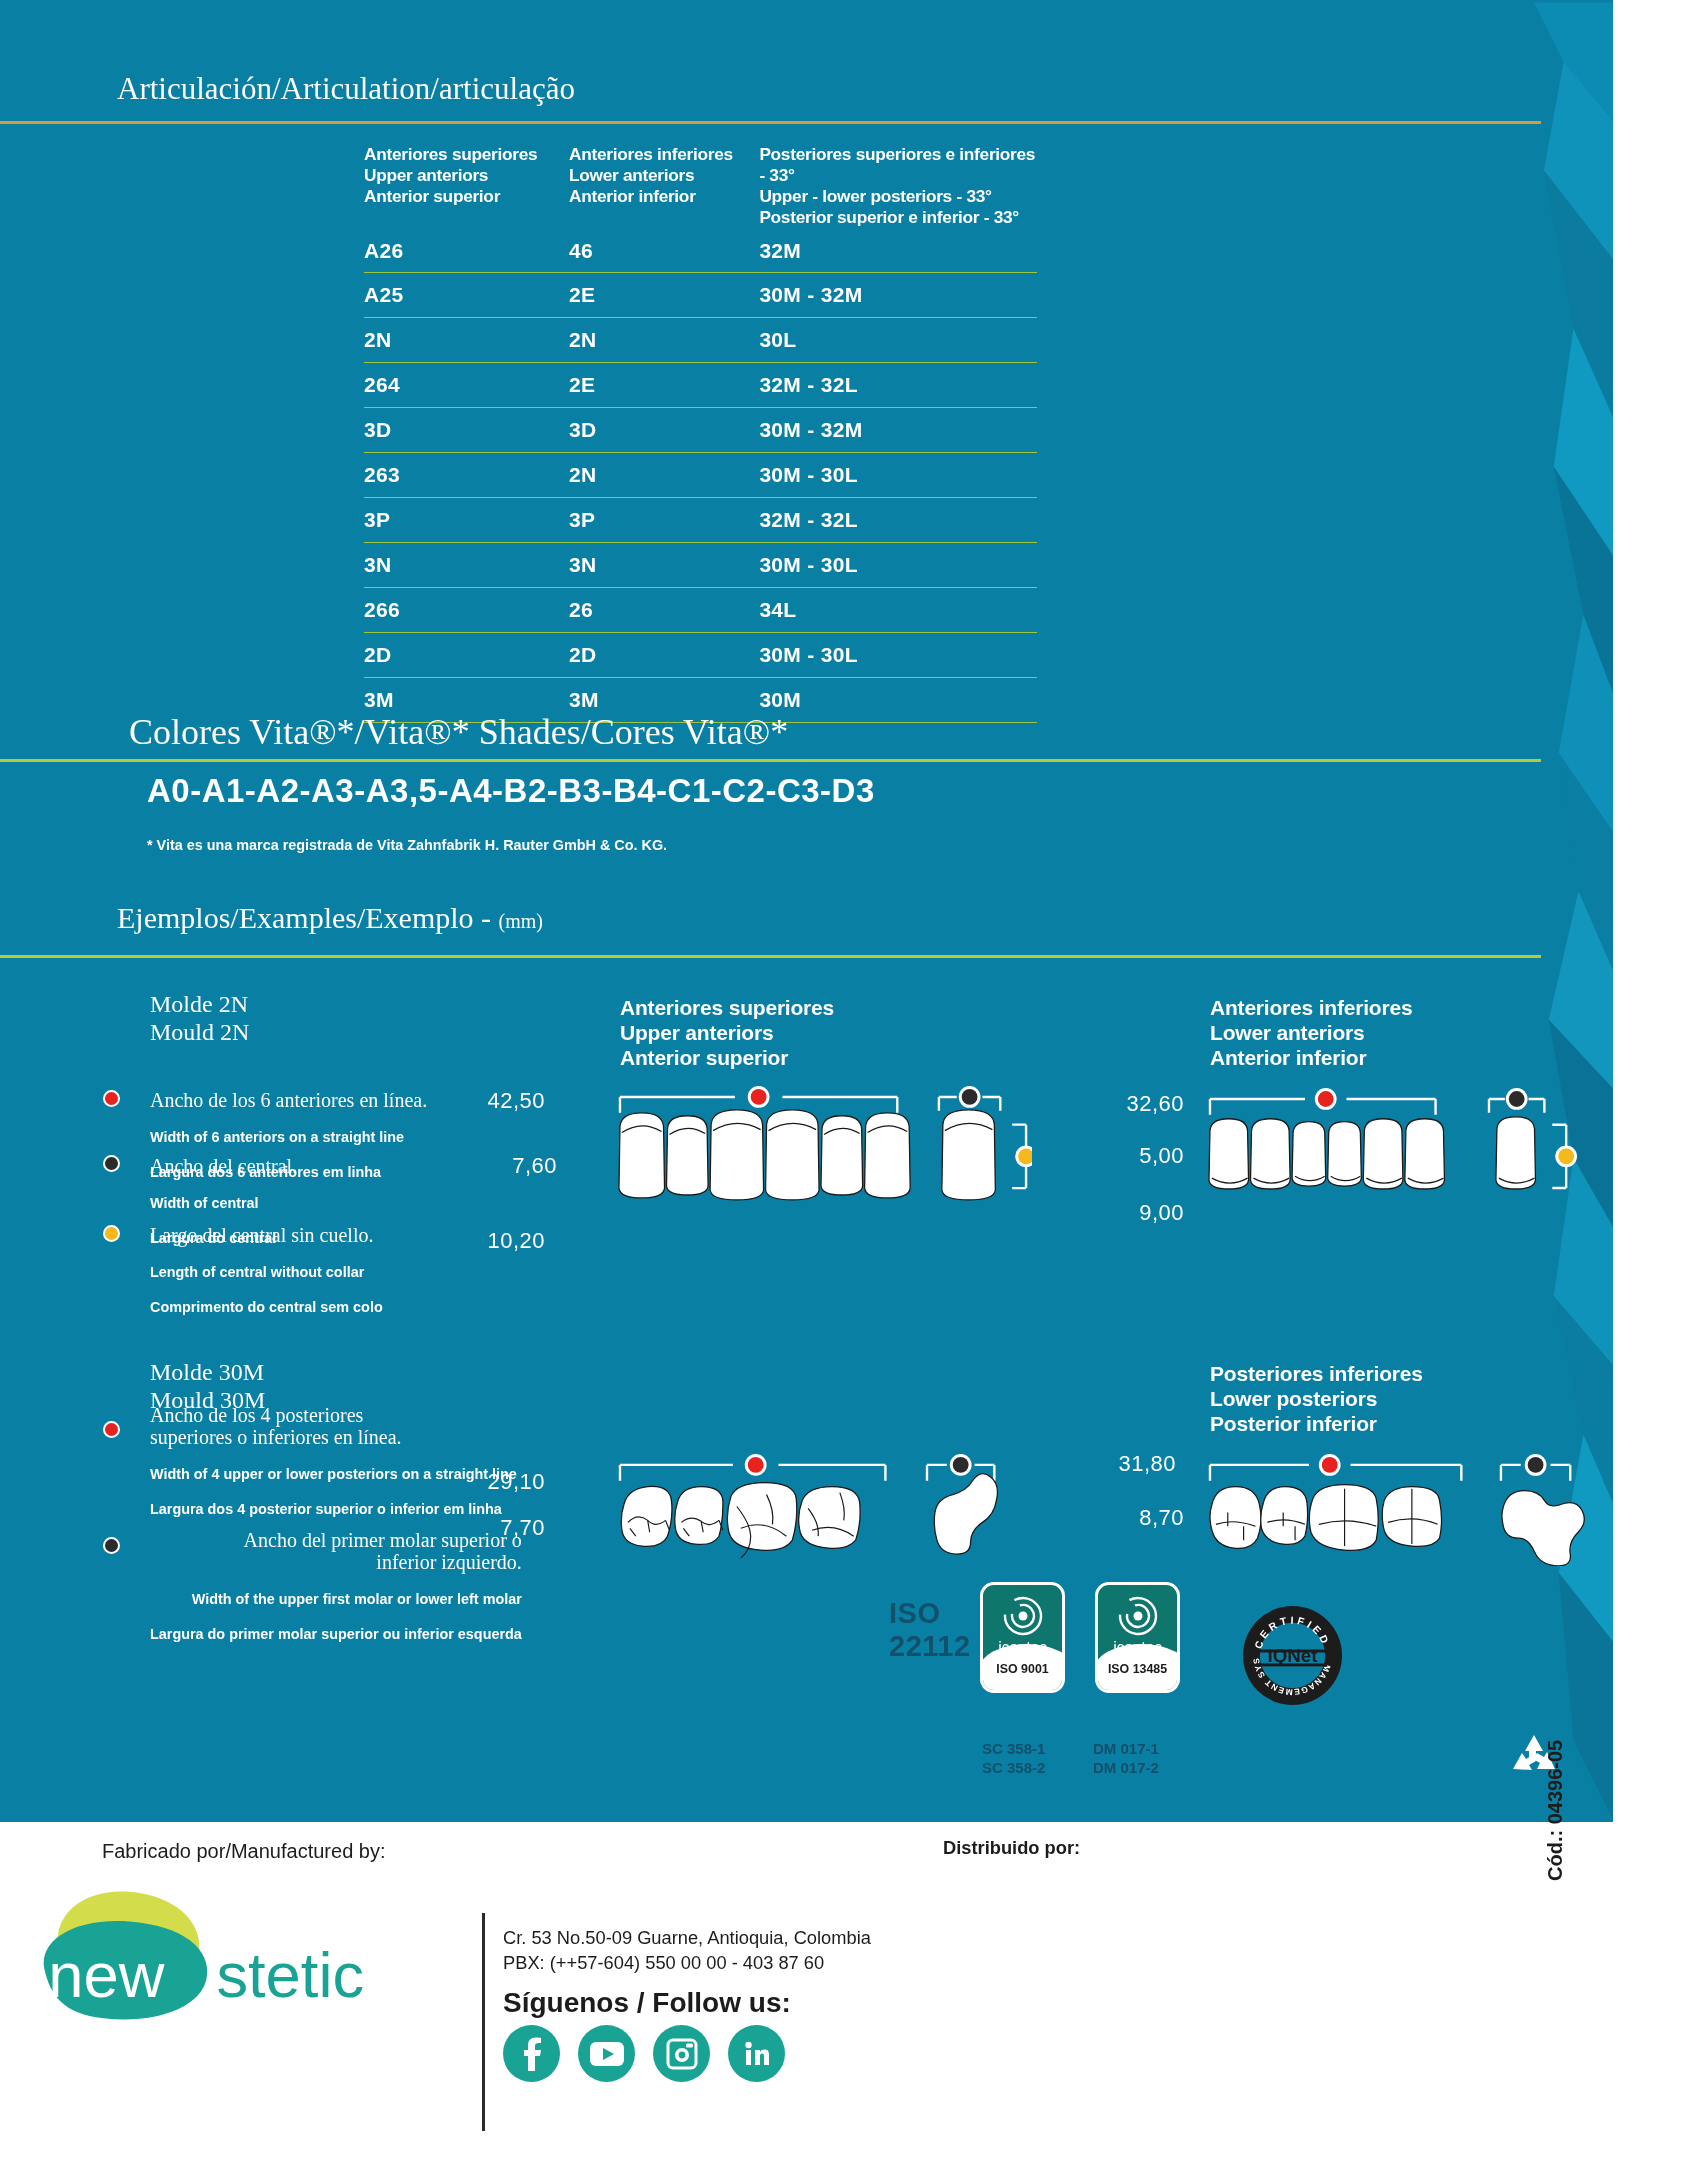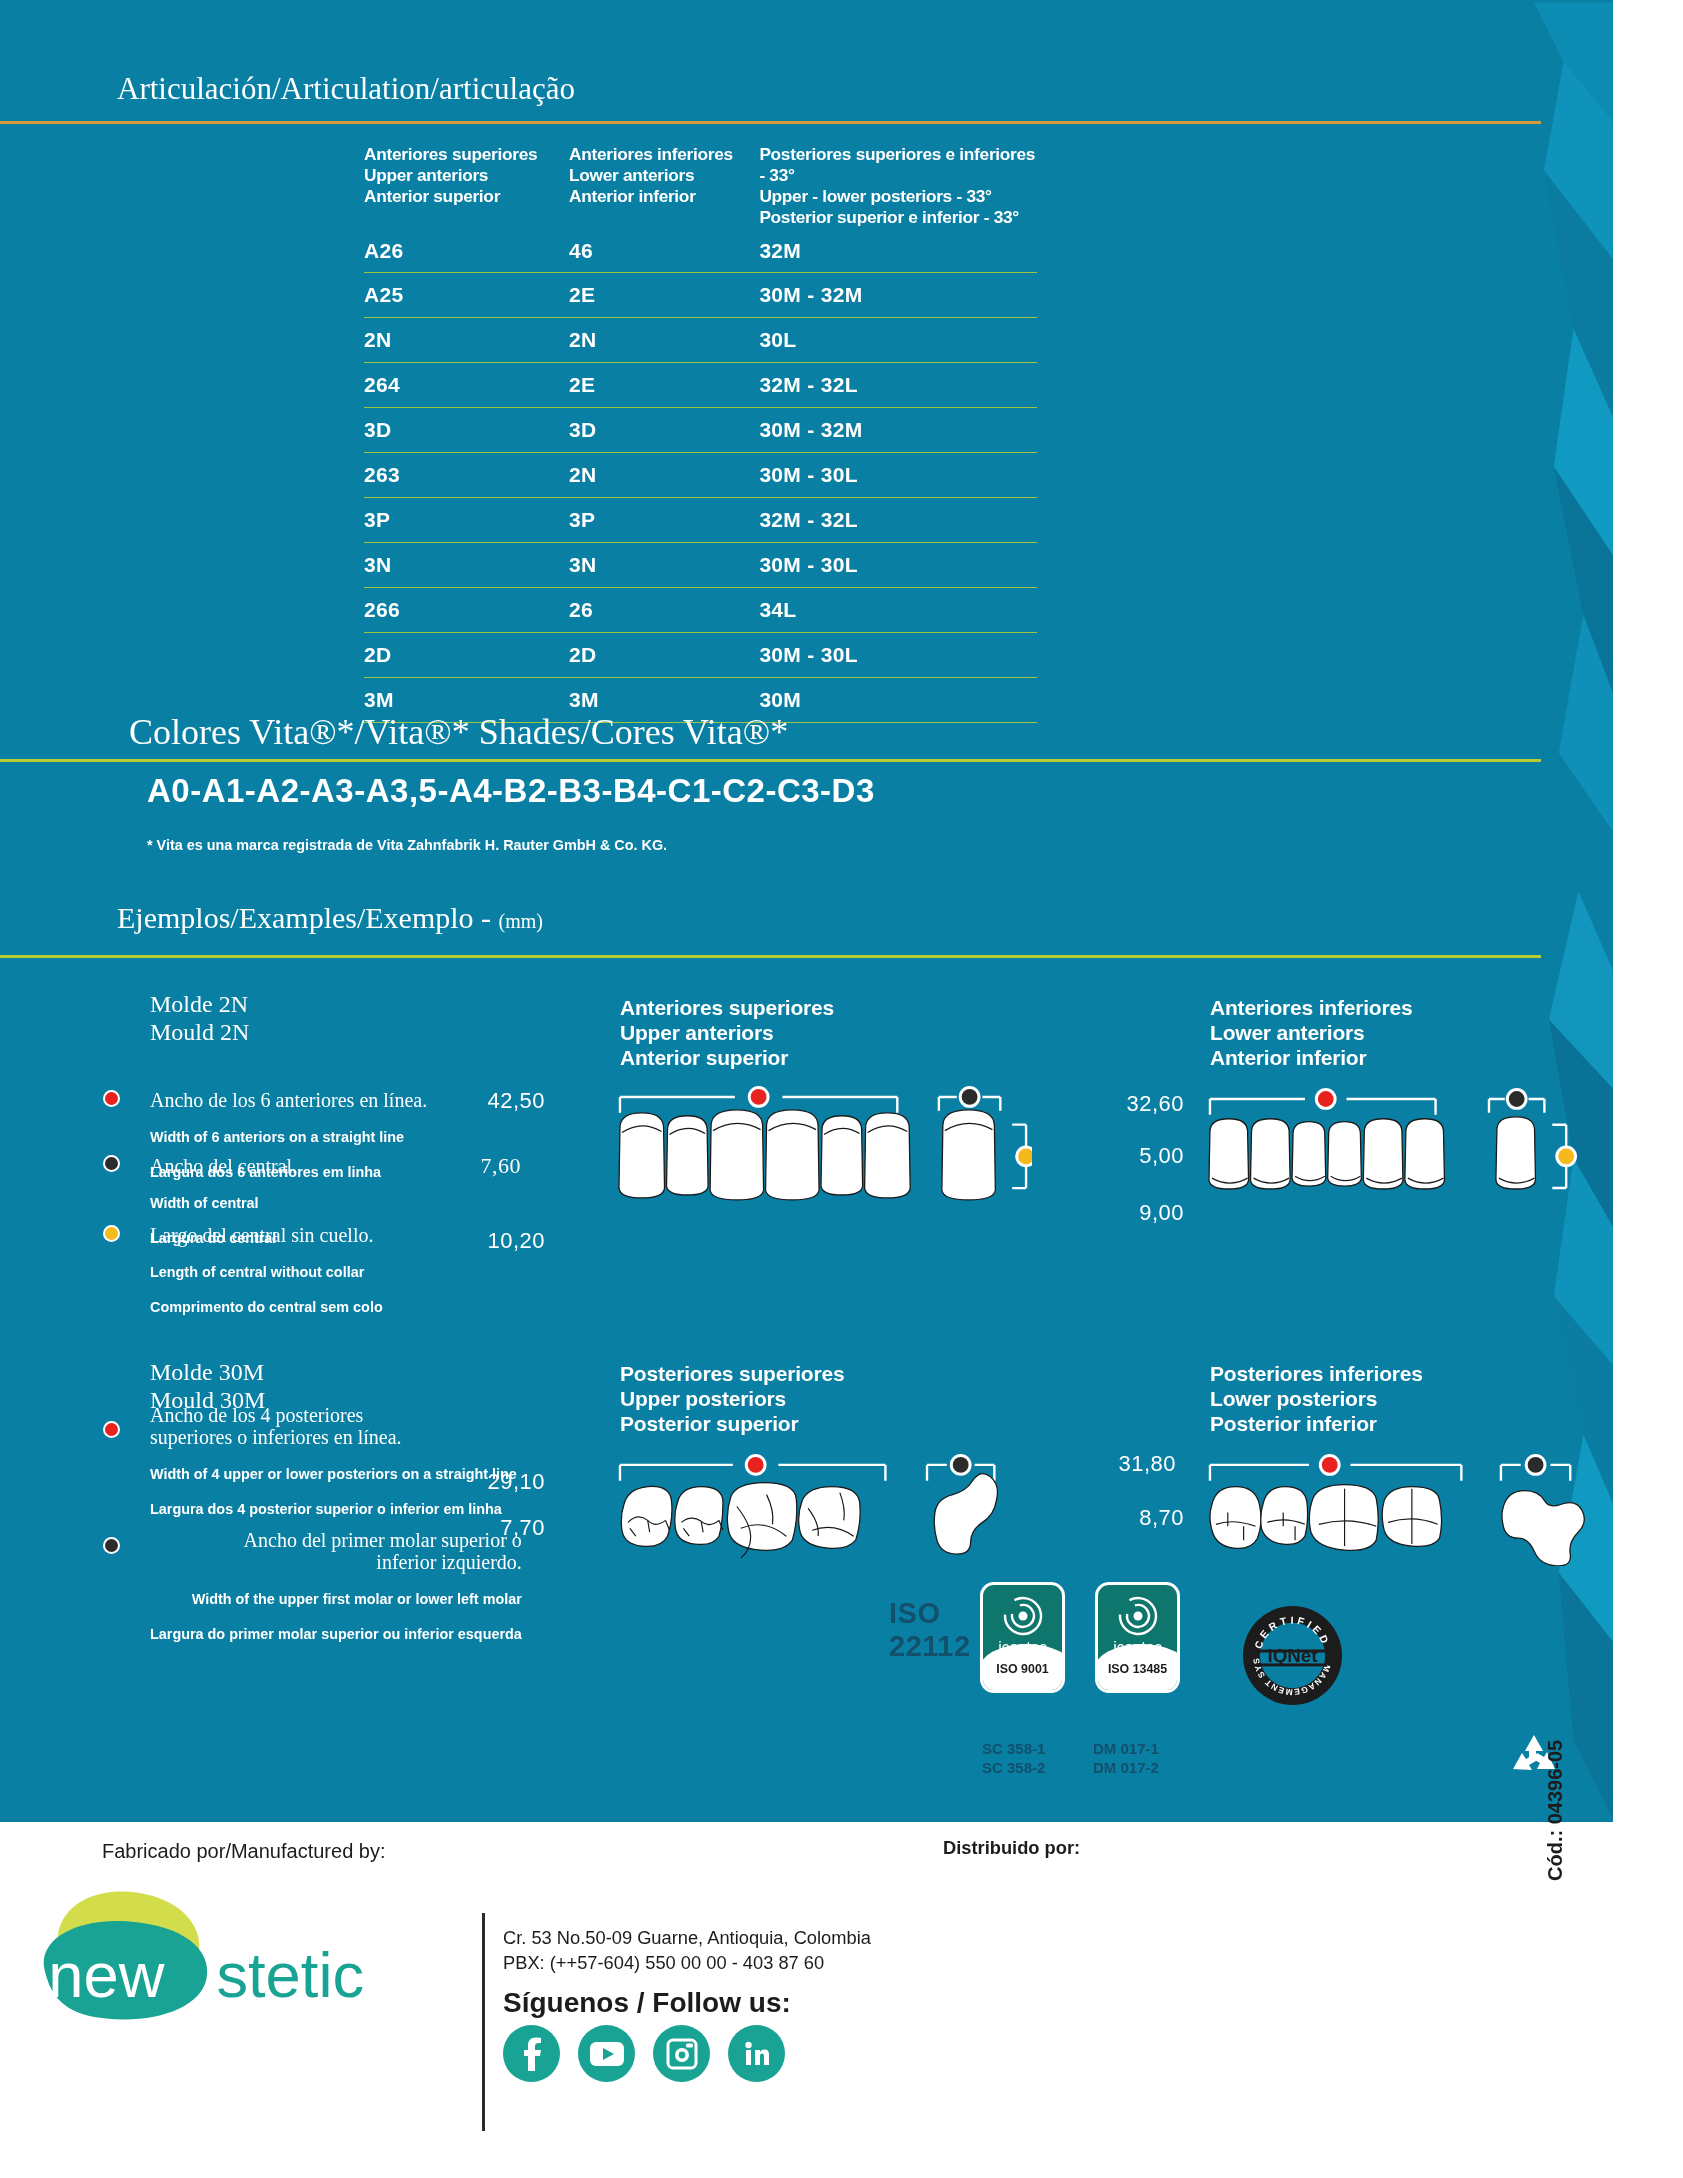--- a/index.html
+++ b/index.html
@@ -325,21 +325,21 @@
       <div class="meas-pt">Largura dos 6 anteriores em linha</div>
     </div>
     <div class="meas-value" style="left:416px; top:1088px; width:129px;">42,50</div>
 
     <div class="dot black" style="left:103px; top:1155px;"></div>
     <div class="meas-label" style="left:150px; top:1137px;">
       <div class="meas-es">Ancho del central.</div>
       <div class="meas-en">Width of central</div>
       <div class="meas-pt">Largura do central</div>
     </div>
-    <div class="meas-value" style="left:392px; top:1153px; width:129px;font-family:Liberation Serif, serif;">7,60</div>
+    <div class="meas-value" style="left:428px; top:1153px; width:129px;">7,60</div>
 
     <div class="dot yellow" style="left:103px; top:1225px;"></div>
     <div class="meas-label" style="left:150px; top:1206px;">
       <div class="meas-es">Largo del central sin cuello.</div>
       <div class="meas-en">Length of central without collar</div>
       <div class="meas-pt">Comprimento do central sem colo</div>
     </div>
     <div class="meas-value" style="left:416px; top:1228px; width:129px;">10,20</div>
 
     <div class="diagram-title" style="left:620px; top:995px;">Anteriores superiores
@@ -439,23 +439,20 @@
 
     <div class="dot black" style="left:103px; top:1537px;"></div>
     <div class="meas-label" style="left:150px; top:1511px;text-align:right;">
       <div class="meas-es">Ancho del primer molar superior o
 inferior izquierdo.</div>
       <div class="meas-en">Width of the upper first molar or lower left molar</div>
       <div class="meas-pt">Largura do primer molar superior ou inferior esquerda</div>
     </div>
     <div class="meas-value" style="left:416px; top:1515px; width:129px;">7,70</div>
 
-    <div class="diagram-title" style="left:620px; top:1361px;">Posteriores superiores
-Upper posteriors
-Posterior superior</div>
     <div class="diagram" style="left:616px; top:1447px;">
       <svg width="416" height="119" viewBox="0 0 420 120">
         <g stroke="#ffffff" stroke-width="2.4" fill="none">
           <path d="M4,18 L4,34 M4,18 L118,18 M164,18 L272,18 M272,18 L272,34"></path>
         </g>
         <circle cx="141" cy="18" r="11" fill="#ffffff"></circle>
         <circle cx="141" cy="18" r="8" fill="#e8231f"></circle>
         <g fill="#ffffff" stroke="#1a1a1a" stroke-width="1.3">
           <path d="M8,58 q4,-16 24,-18 q22,-2 24,14 q2,18 -4,36 q-6,12 -26,10 q-18,-2 -20,-16 q-2,-14 2,-26 z"></path>
           <path d="M62,56 q4,-16 24,-16 q22,0 22,16 q0,20 -4,34 q-6,10 -24,8 q-18,-2 -20,-16 q-2,-14 2,-26 z"></path>

